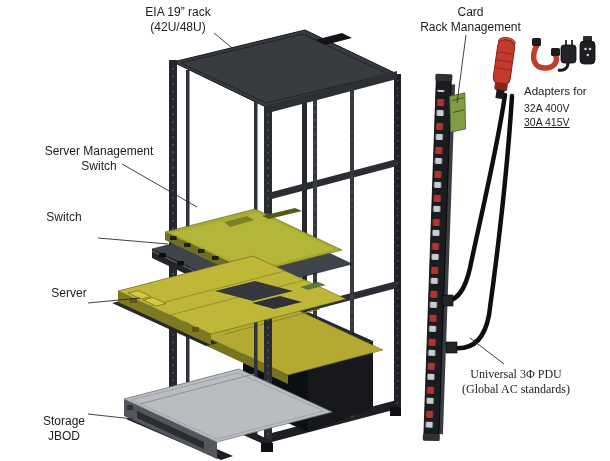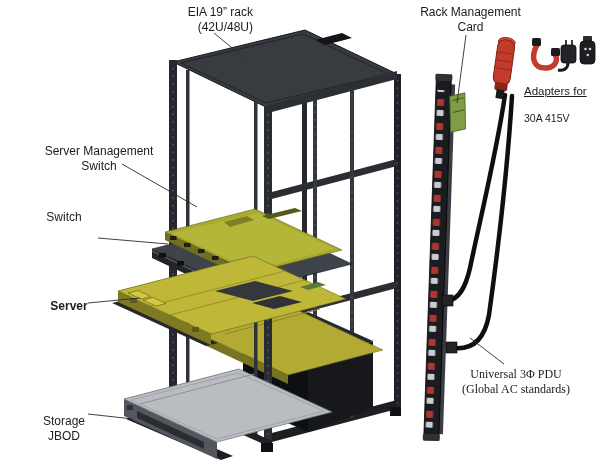--- a/index.html
+++ b/index.html
@@ -5,21 +5,21 @@
   html,body{margin:0;padding:0;}
   body{
     width:610px;height:461px;background:#ffffff;position:relative;overflow:hidden;
     font-family:"Liberation Sans", sans-serif;color:#1c1c1c;
   }
   .stage{position:absolute;inset:0;}
   svg{position:absolute;top:0;left:0;}
   .lbl{position:absolute;font-size:12px;line-height:15px;text-align:center;}
   .lbl span{display:block;}
   .adapters{position:absolute;left:524px;top:84px;width:86px;font-size:10.5px;line-height:14px;text-align:left;}
-  .adapters .t{display:block;font-size:11.5px;text-decoration:underline;margin-bottom:13px;}
+  .adapters .t{display:block;font-size:11.5px;margin-bottom:3px;}
 </style>
 </head>
 <body>
 
 <div class="stage">
 
 <svg width="610" height="461" viewBox="0 0 610 461">
   <defs>
     <pattern id="outlets" width="10" height="24" patternUnits="userSpaceOnUse">
       <rect x="1.5" y="3" width="7" height="7" rx="1" fill="#b23430"></rect>
@@ -168,51 +168,52 @@
     <line x1="214" y1="33" x2="243" y2="57"></line>
     <line x1="466" y1="35" x2="457" y2="103"></line>
     <line x1="122" y1="164" x2="197" y2="207"></line>
     <line x1="98" y1="238" x2="168" y2="244"></line>
     <line x1="88" y1="303" x2="140" y2="298"></line>
     <line x1="88" y1="414" x2="133" y2="419"></line>
     <line x1="504" y1="364" x2="470" y2="338"></line>
   </g>
 </svg>
 
-  <div class="lbl" style="left:103px;top:5px;width:150px;text-align:right;">
+  <div class="lbl" style="left:103px;top:5px;width:150px;">
     <span>EIA 19” rack</span>
     <span>(42U/48U)</span>
   </div>
 
   <div class="lbl" style="left:398px;top:5px;width:145px;">
+    <span>Card</span>
     <span>Rack Management</span>
-    <span>Card</span>
   </div>
 
   <div class="lbl" style="left:25px;top:144px;width:148px;">
     <span>Server Management</span>
     <span>Switch</span>
   </div>
 
   <div class="lbl" style="left:5px;top:210px;width:118px;">
     <span>Switch</span>
   </div>
 
-  <div class="lbl" style="left:38px;top:299px;width:62px;font-weight:bold;">
+  <div class="lbl" style="left:38px;top:286px;width:62px;">
     <span>Server</span>
   </div>
 
   <div class="lbl" style="left:28px;top:414px;width:72px;">
     <span>Storage</span>
     <span>JBOD</span>
   </div>
 
   <div class="lbl" style="left:436px;top:367px;width:160px;font-family:Liberation Serif, serif;">
     <span>Universal 3Φ PDU</span>
     <span>(Global AC standards)</span>
   </div>
 
   <div class="adapters">
     <span class="t">Adapters for</span>
-    <span style="display:block;">30A 415V</span>
+    <span style="display:block;">32A 400V</span>
+    <span style="display:block;text-decoration:underline;">30A 415V</span>
   </div>
 
 </div>
 
 </body></html>

